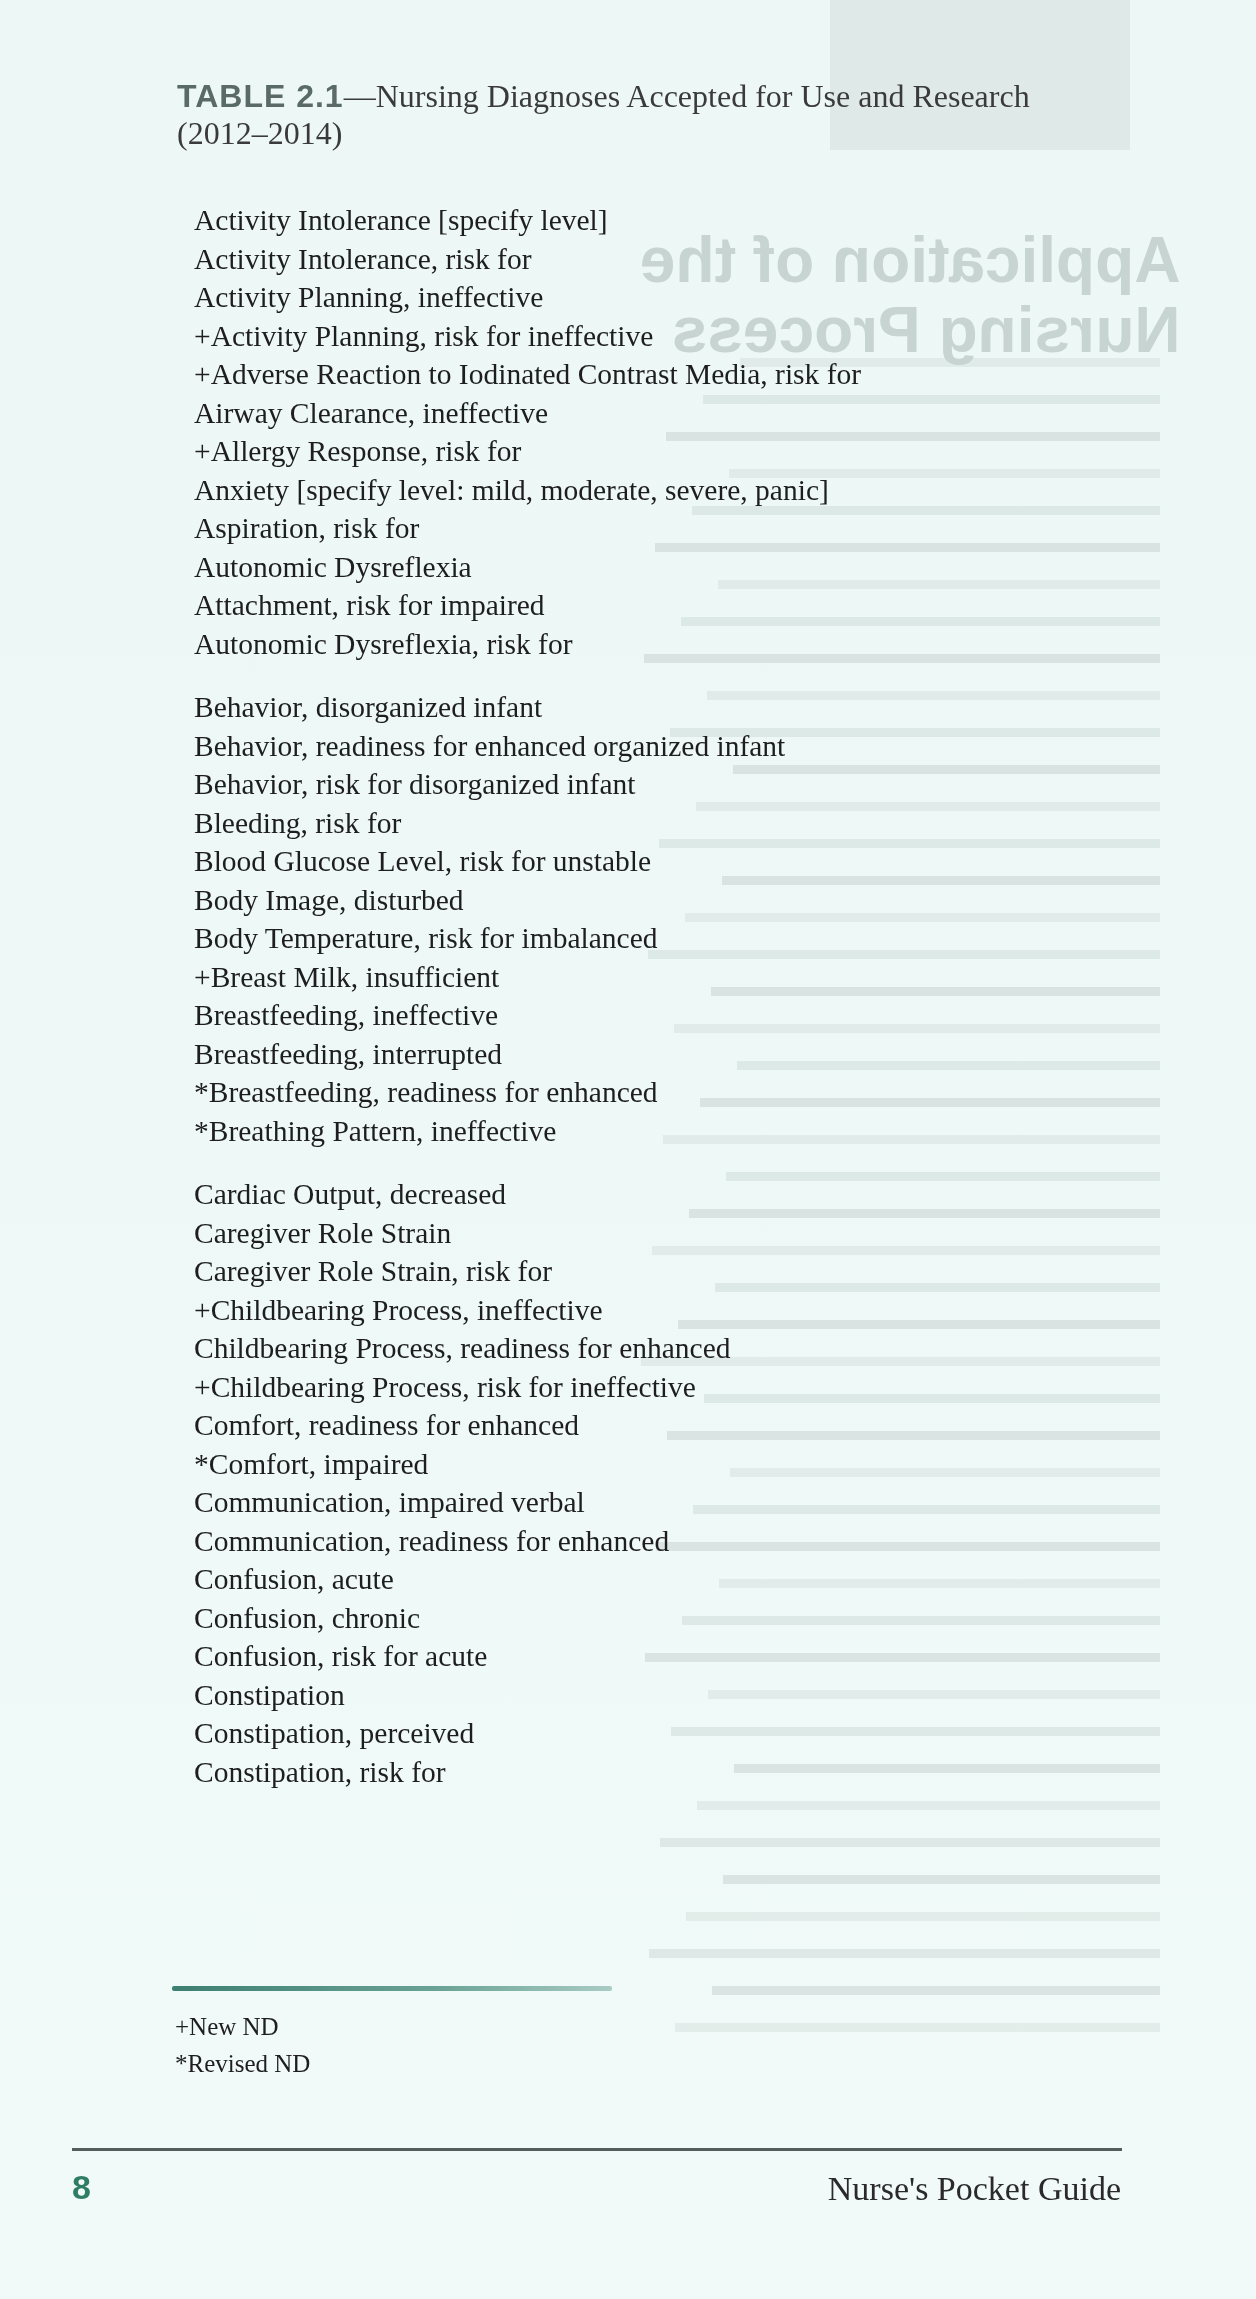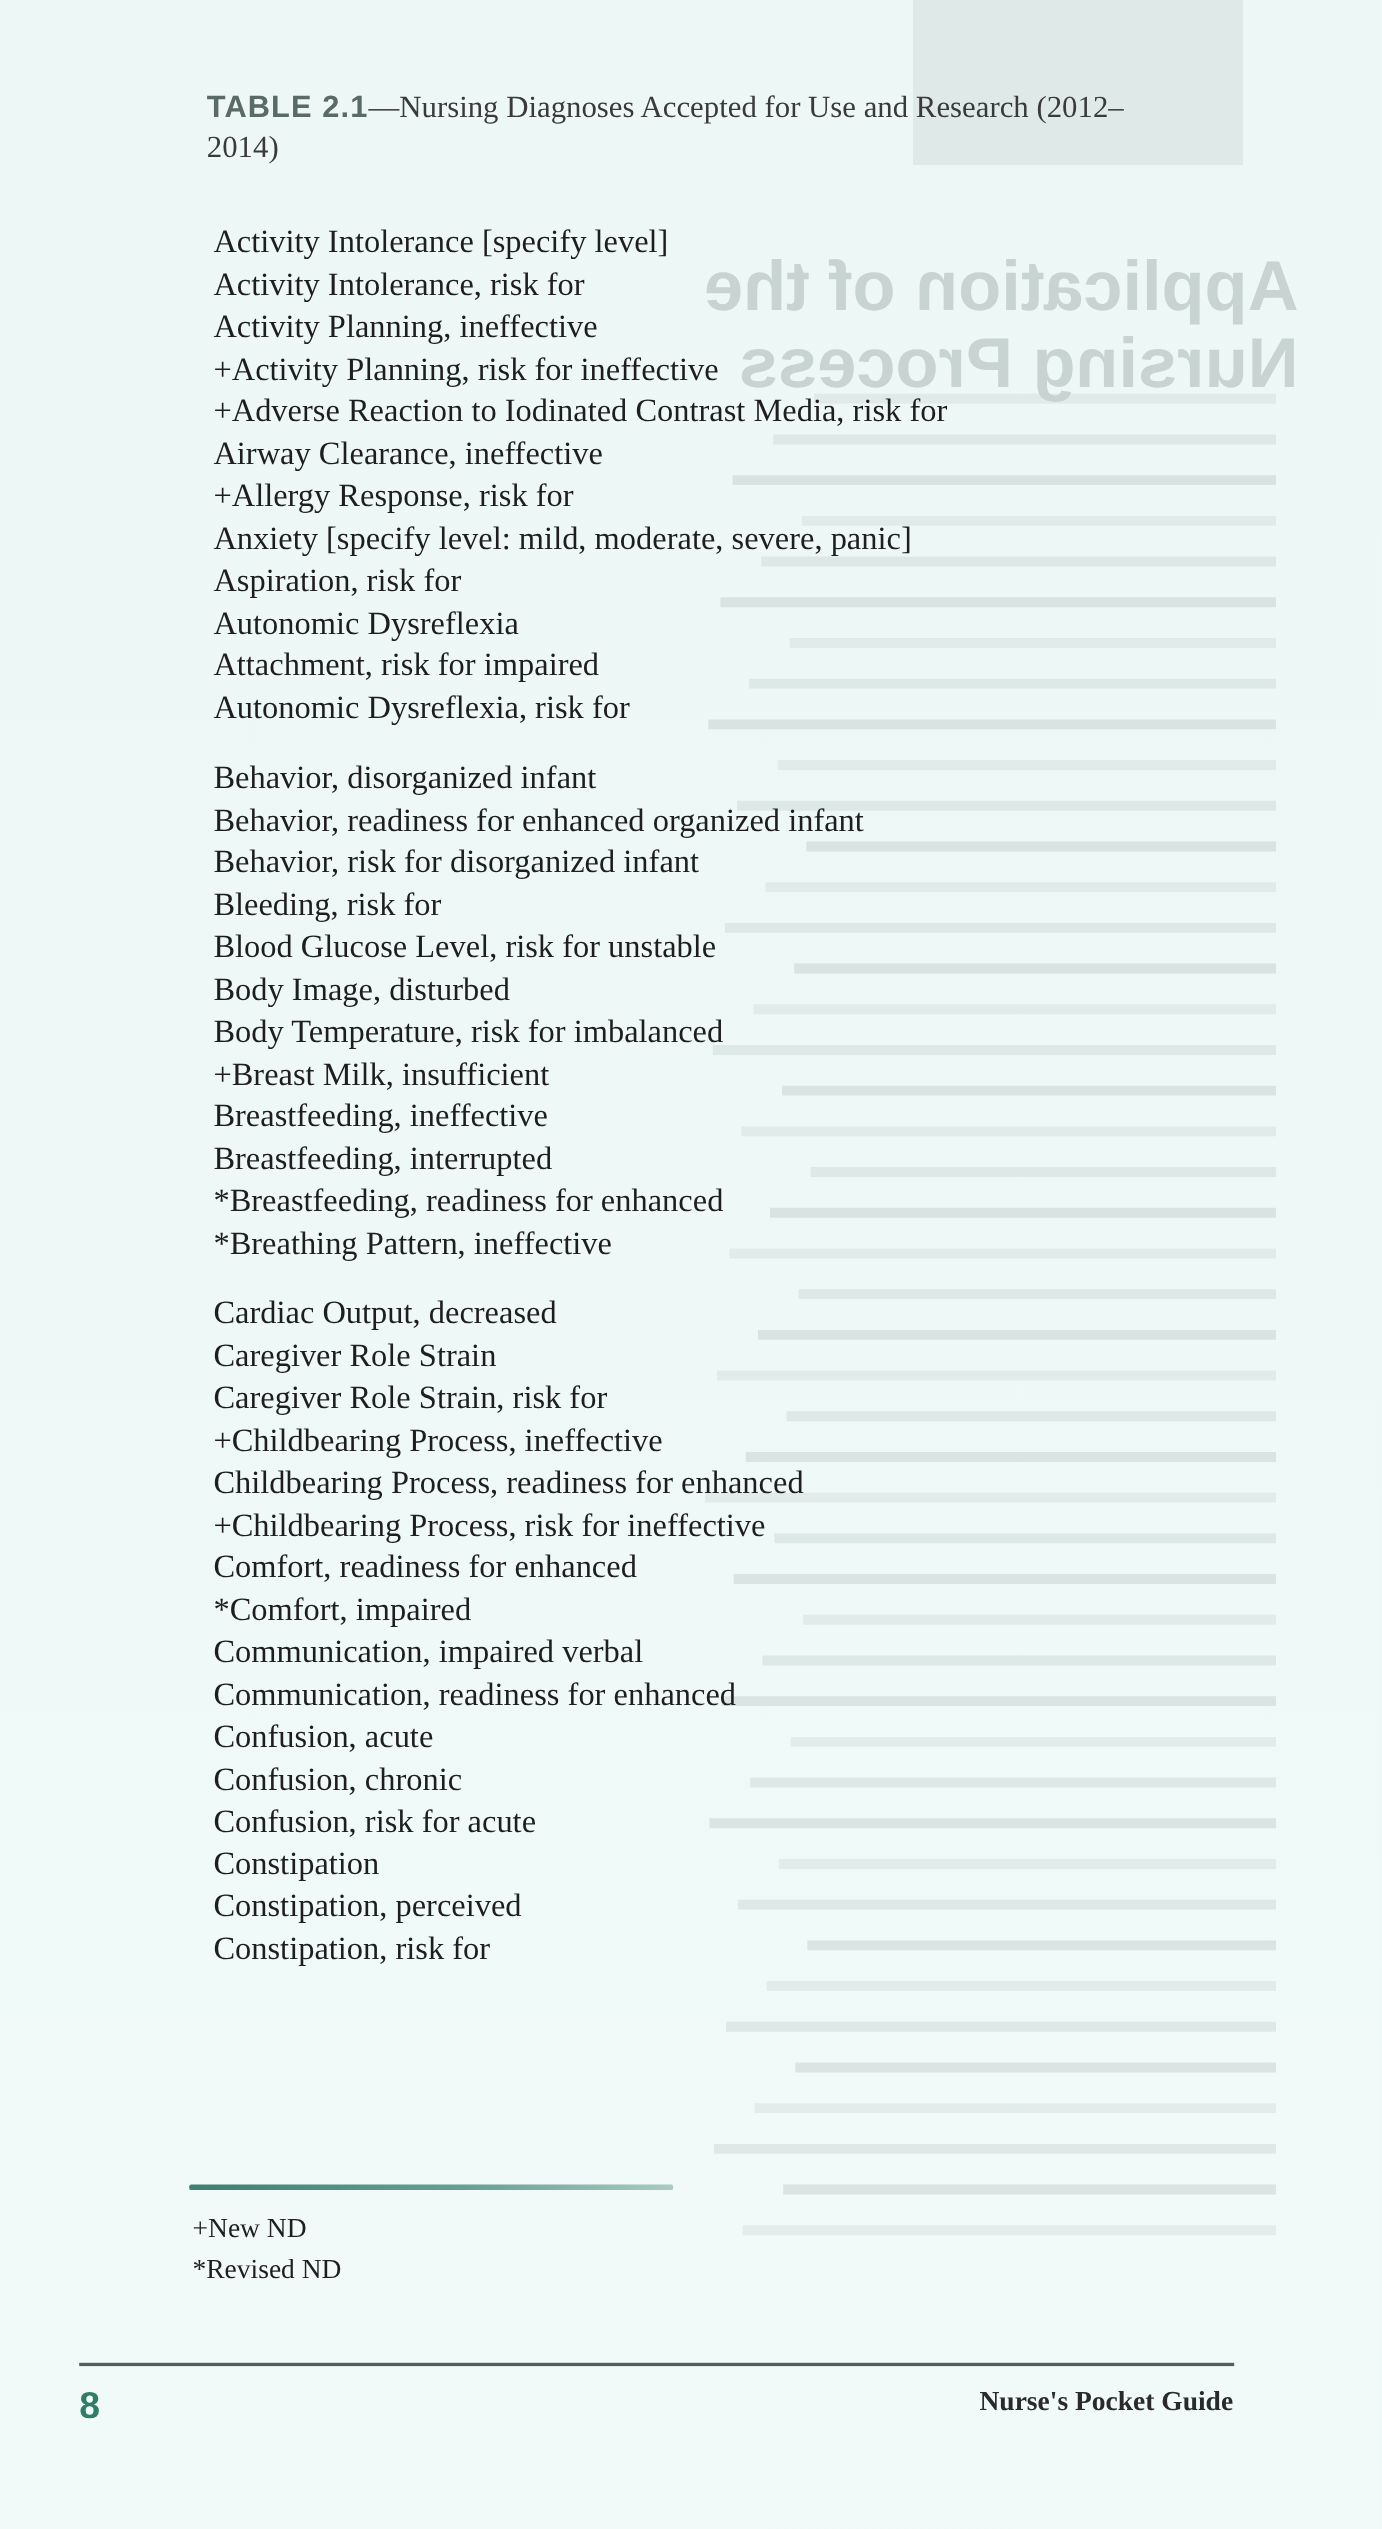--- a/index.html
+++ b/index.html
@@ -29,22 +29,22 @@
       transform-origin: center; white-space: nowrap;
     }
     .ghost-body {
       position: absolute; left: 640px; top: 330px; width: 520px;
       color: #d3dedc; font-size: 26px; line-height: 37px;
       transform: scaleX(-1); overflow: hidden; height: 1760px;
     }
     .ghost-line { white-space: nowrap; }
 
     .table-title {
-      position: absolute; left: 188px; top: 78px; width: 880px;
-      font-size: 28px; line-height: 37px; color: #3a3a3a;
+      position: absolute; left: 177px; top: 78px; width: 880px;
+      font-size: 32px; line-height: 37px; color: #3a3a3a;
     }
     .table-title .label {
       font-family: "Liberation Sans", "DejaVu Sans", sans-serif;
       font-weight: bold; color: #5a6a66; letter-spacing: 1px;
     }
     .list {
       position: absolute; left: 178px; top: 185px; width: 900px;
       margin: 16px; padding: 0; list-style: none;
     }
     .list li {
@@ -65,21 +65,21 @@
       position: absolute; left: 72px; top: 2148px; width: 1050px; height: 3px;
       background: #555d5b;
     }
     .page-number {
       position: absolute; left: 72px; top: 2168px;
       font-family: "Liberation Sans", "DejaVu Sans", sans-serif;
       font-weight: bold; font-size: 34px; color: #2f7d66;
     }
     .running-title {
       position: absolute; right: 135px; top: 2170px;
-      font-size: 25px; color: #2a2a2a; font-weight: bold;
+      font-size: 34px; color: #2a2a2a;
     }
   </style>
 </head>
 <body>
 
 <div class="page">
   <div class="ghost-block"></div>
   <div class="ghost-title">Application of the<br>Nursing Process</div>
   <div class="ghost-body" id="ghost-body">
       <div class="ghost-line" style="border-bottom: 9px solid rgba(200, 212, 210, 0.35); width: 420px; height: 28px;">&nbsp;</div>

